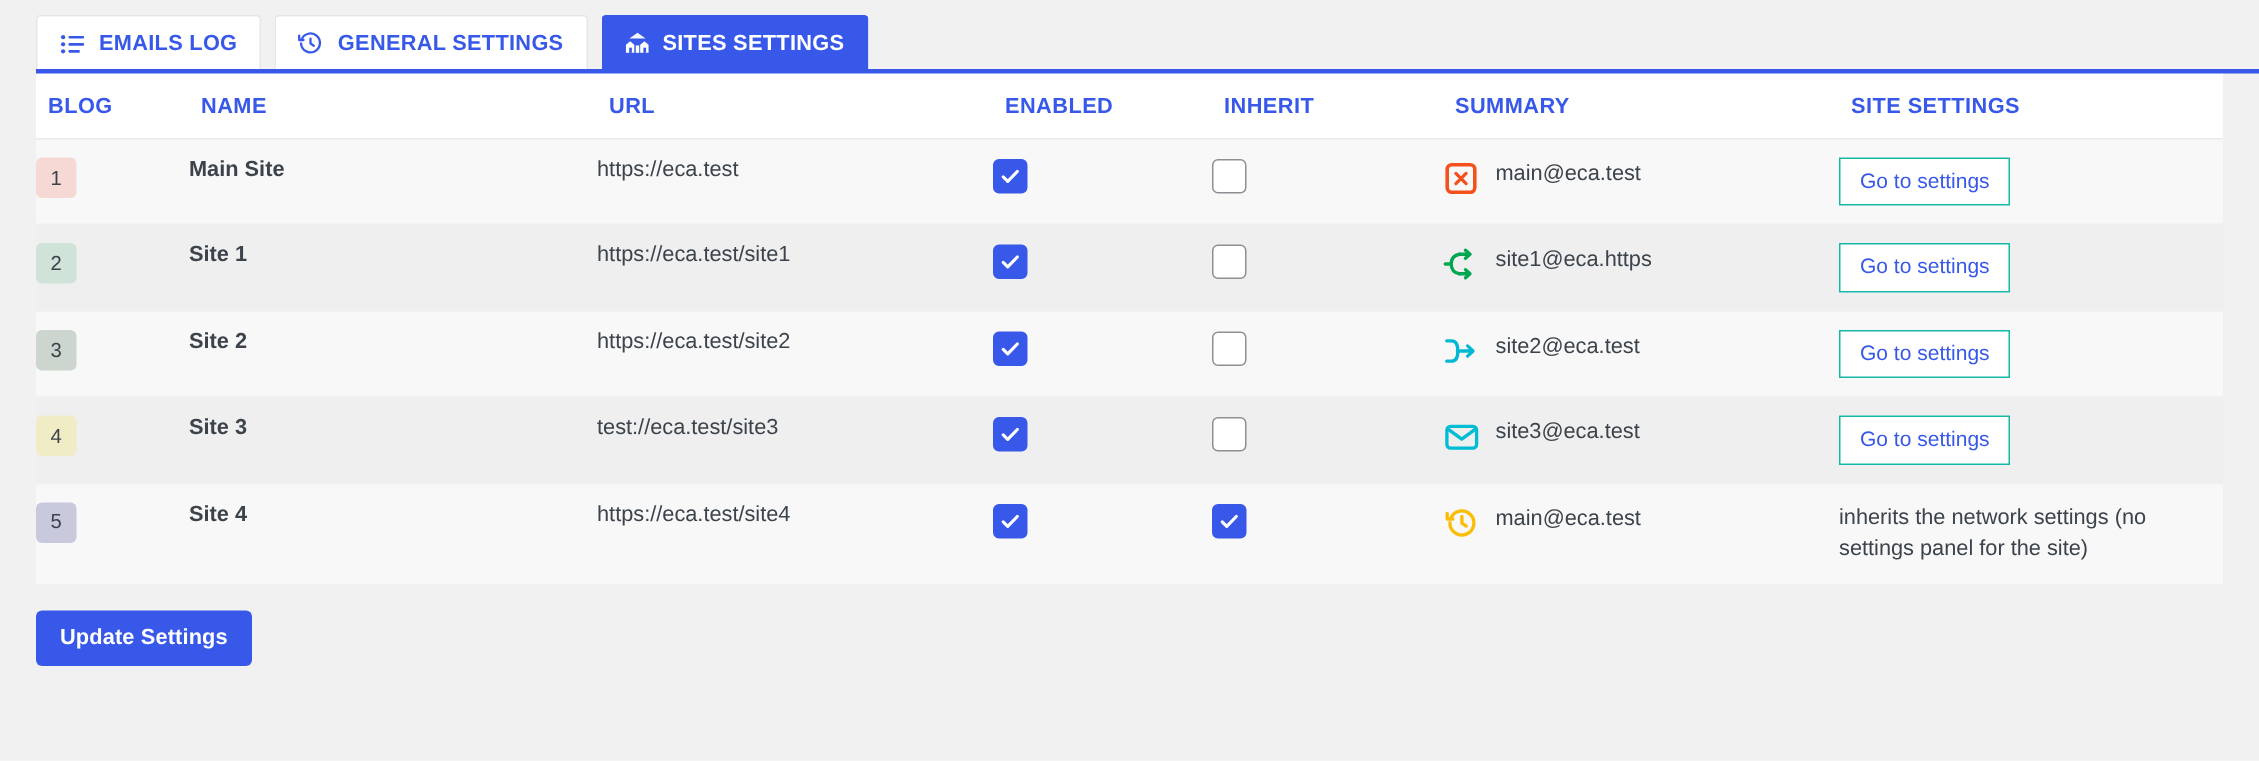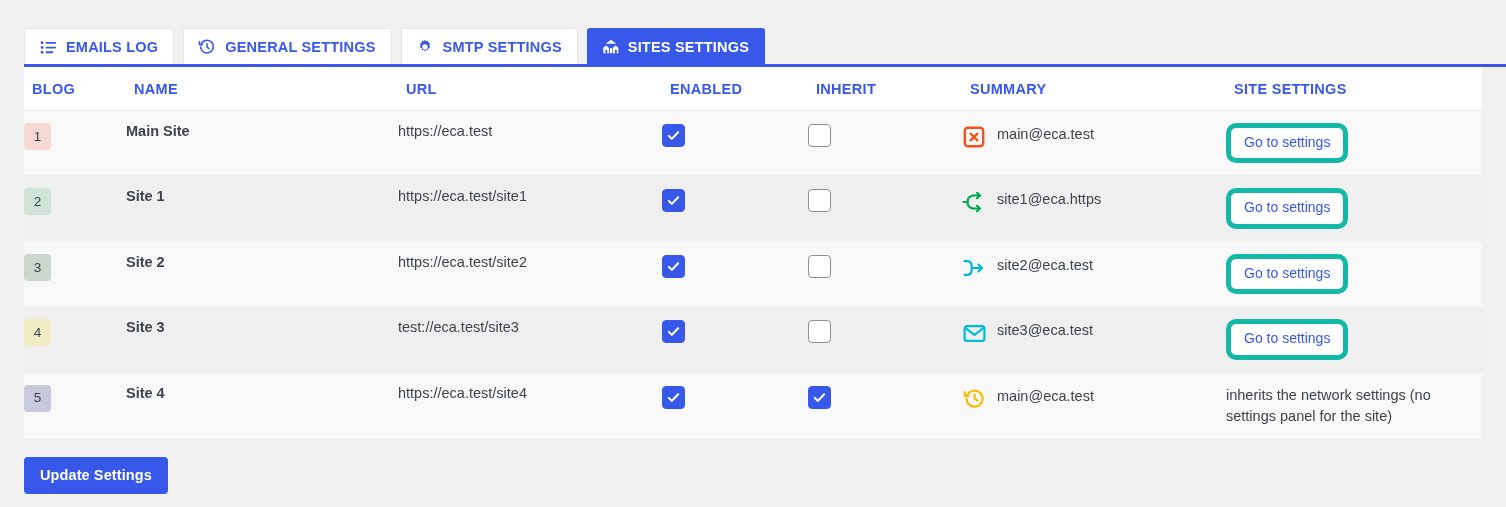--- a/index.html
+++ b/index.html
@@ -33,21 +33,21 @@
   .header-title {
     font-size: 25px;
     font-weight: 400;
     color: #1d2327;
     letter-spacing: .1px;
     line-height: 1;
   }
 
   
   .tabs-wrap {
-    padding: 28px 0 0 24px;
+    padding: 10px 0 0 24px;
     position: relative;
   }
   .tabs {
     display: flex;
     align-items: flex-end;
     gap: 9px;
     position: relative;
     z-index: 2;
   }
   .tab {
@@ -180,22 +180,22 @@
     display: flex; align-items: center; justify-content: center;
   }
   .summary-text {
     color: #3c434a;
     font-size: 14.5px;
     padding-top: 1px;
   }
 
   .goto-btn {
     display: inline-block;
-    border: 5px solid #14b8a6;
-    border-radius: 10px;
+    border: 1px solid #14b8a6;
+    border-radius: 0;
     background: #ffffff;
     color: #3858e9;
     font-size: 14px;
     padding: 7px 13px 8px 13px;
     cursor: pointer;
     line-height: 1.1;
     white-space: nowrap;
   }
   .inherit-note {
     color: #3c434a;
@@ -249,29 +249,20 @@
         <span class="tab-icon">
           <svg width="18" height="18" viewBox="0 0 20 20" fill="none" stroke="currentColor" stroke-width="1.7">
             <path d="M3.4 7.2A7 7 0 1 1 3 10" stroke-linecap="round"></path>
             <path d="M1.6 4.2v3.2h3.2" stroke-linecap="round" stroke-linejoin="round"></path>
             <path d="M10 6.4V10l2.4 1.7" stroke-linecap="round"></path>
           </svg>
         </span>
         <span>GENERAL SETTINGS</span>
       </div>
 
-      <div class="tab">
-        <span class="tab-icon">
-          <svg width="18" height="18" viewBox="0 0 20 20" fill="currentColor">
-            <path d="M10 1.6l1.1 2 2.2-.5.5 2.2 2 1.1-1.1 2 1.1 2-2 1.1-.5 2.2-2.2-.5-1.1 2-1.1-2-2.2.5-.5-2.2-2-1.1 1.1-2-1.1-2 2-1.1.5-2.2 2.2.5z"></path>
-            <circle cx="10" cy="10" r="3" fill="#ffffff"></circle>
-          </svg>
-        </span>
-        <span>SMTP SETTINGS</span>
-      </div>
 
       <div class="tab active">
         <span class="tab-icon">
           <svg width="19" height="18" viewBox="0 0 22 20" fill="currentColor">
             <path d="M11 1.2L17.6 6H4.4z" opacity=".95"></path>
             <path d="M5 8.2L8.4 11v6.6H1.6V11z"></path>
             <path d="M16.6 8.2L20 11v6.6h-6.8V11z"></path>
             <rect x="4.2" y="13.4" width="2.2" height="4.2" fill="#3858e9"></rect>
             <rect x="15.8" y="13.4" width="2.2" height="4.2" fill="#3858e9"></rect>
             <rect x="9.6" y="11.6" width="2.8" height="6"></rect>

